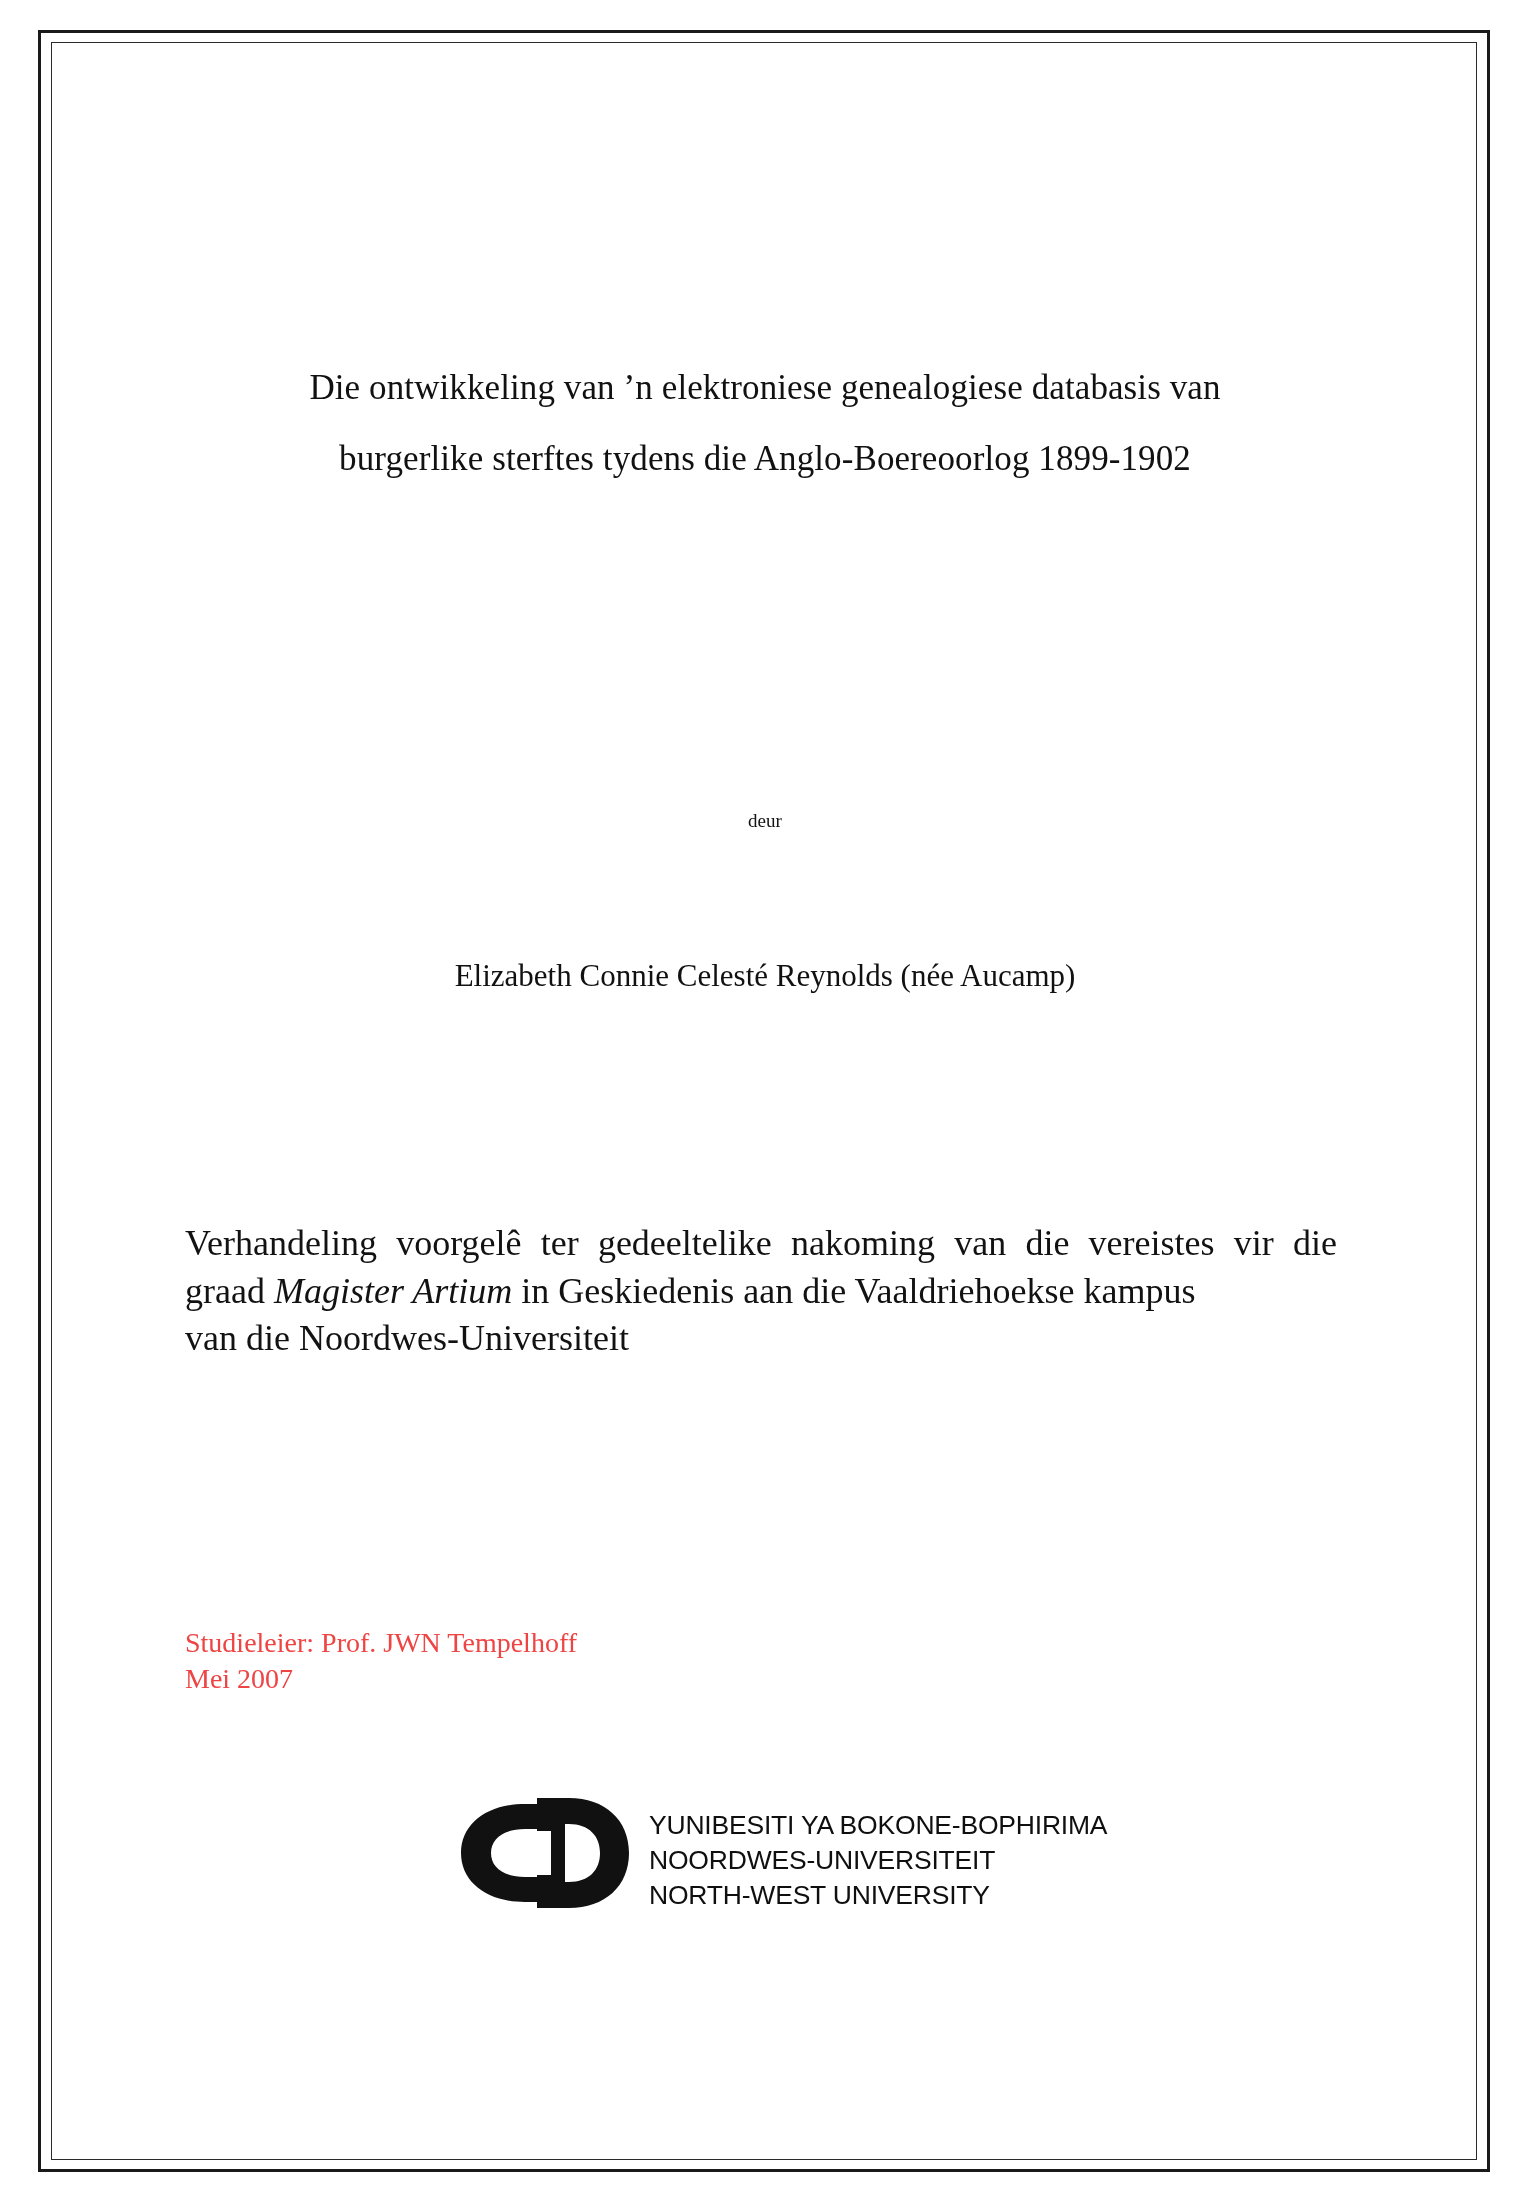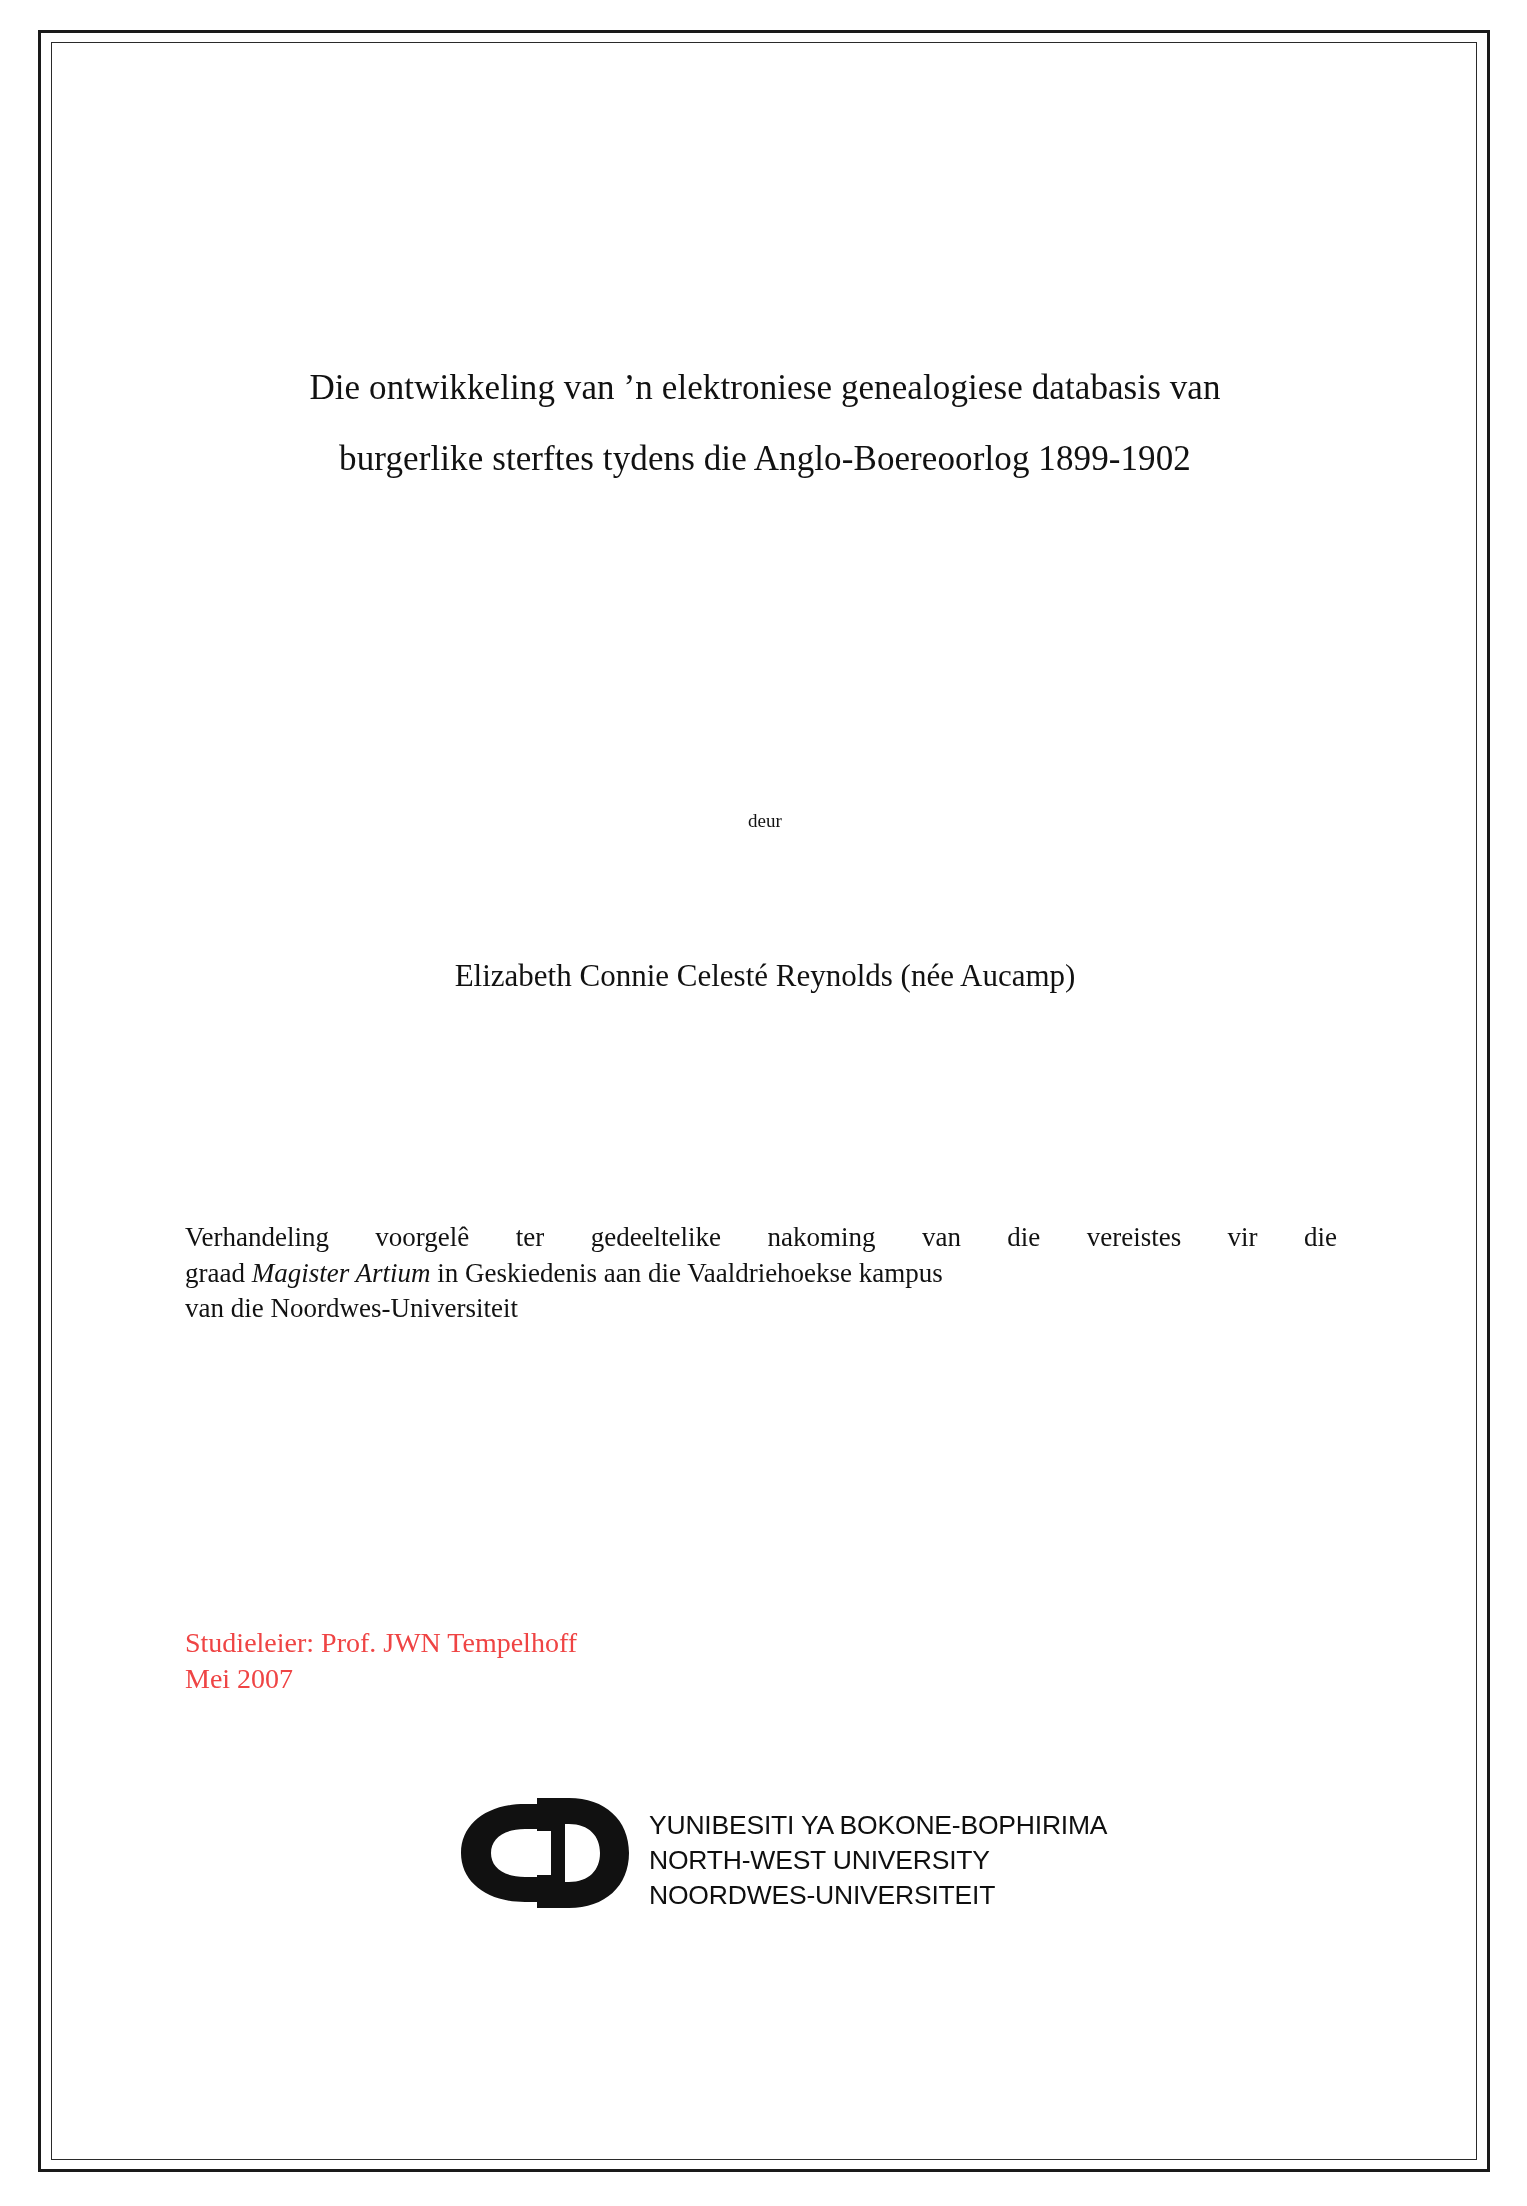--- a/index.html
+++ b/index.html
@@ -91,21 +91,21 @@
     text-align: center;
     font-size: 31px;
     color: #111;
   }
 
   .declaration {
     position: absolute;
     top: 1220px;
     left: 0;
     width: 1152px;
-    font-size: 27px;
+    font-size: 36px;
     line-height: 1.32;
     color: #121212;
   }
   .declaration .just {
     text-align: justify;
     text-align-last: justify;
   }
   .declaration .l2, .declaration .l3 {
     text-align: left;
   }
@@ -186,19 +186,19 @@
 
           <path d="M72 6 C34 6 8 26 8 55 C8 84 34 104 72 104 L92 104 L92 79 L72 79 C50 79 38 69 38 55 C38 41 50 31 72 31 L92 31 L92 6 Z" fill="#111111"></path>
 
           <path d="M84 0 L84 110 L116 110 C152 110 176 88 176 55 C176 22 152 0 116 0 Z M112 26 L116 26 C136 26 147 38 147 55 C147 72 136 84 116 84 L112 84 Z" fill="#111111"></path>
 
           <rect x="84" y="33" width="14" height="44" fill="#ffffff"></rect>
         </svg>
       </div>
       <div class="logo-text">
         <div>YUNIBESITI YA BOKONE-BOPHIRIMA</div>
+        <div>NOORDWES-UNIVERSITEIT</div>
         <div>NORTH-WEST UNIVERSITY</div>
-        <div>NOORDWES-UNIVERSITEIT</div>
       </div>
     </div>
 
   </div>
 </div>
 
 </body></html>

